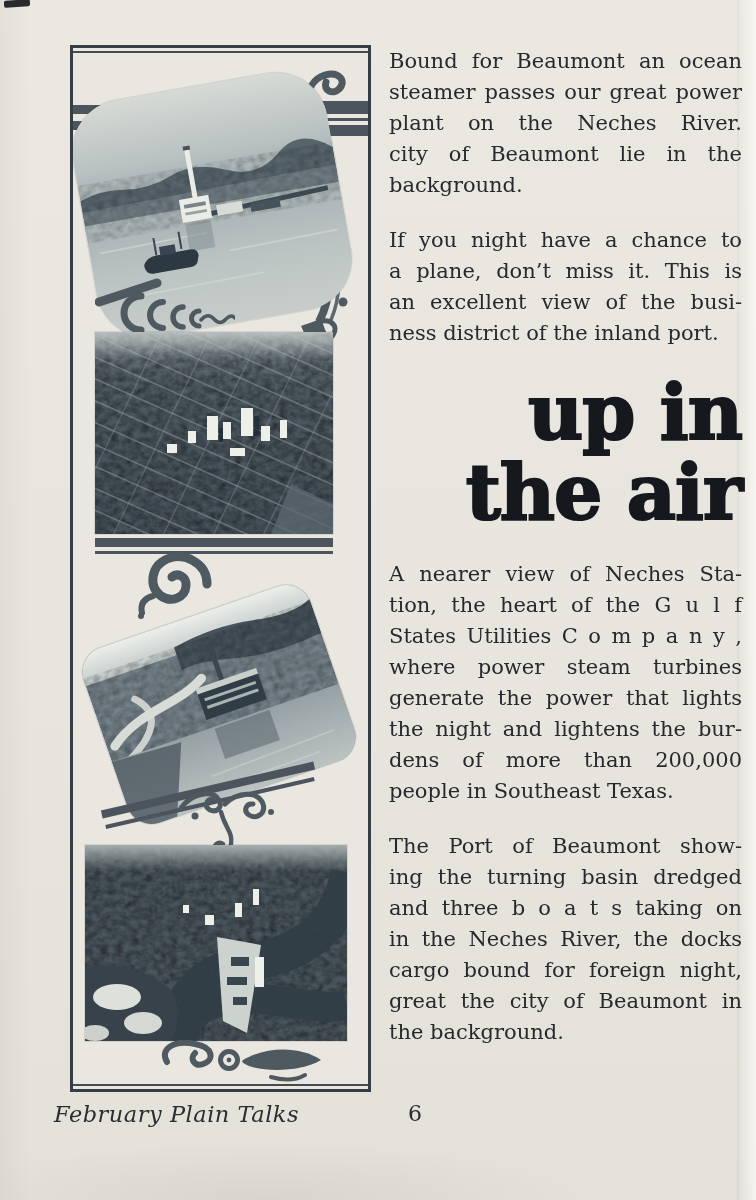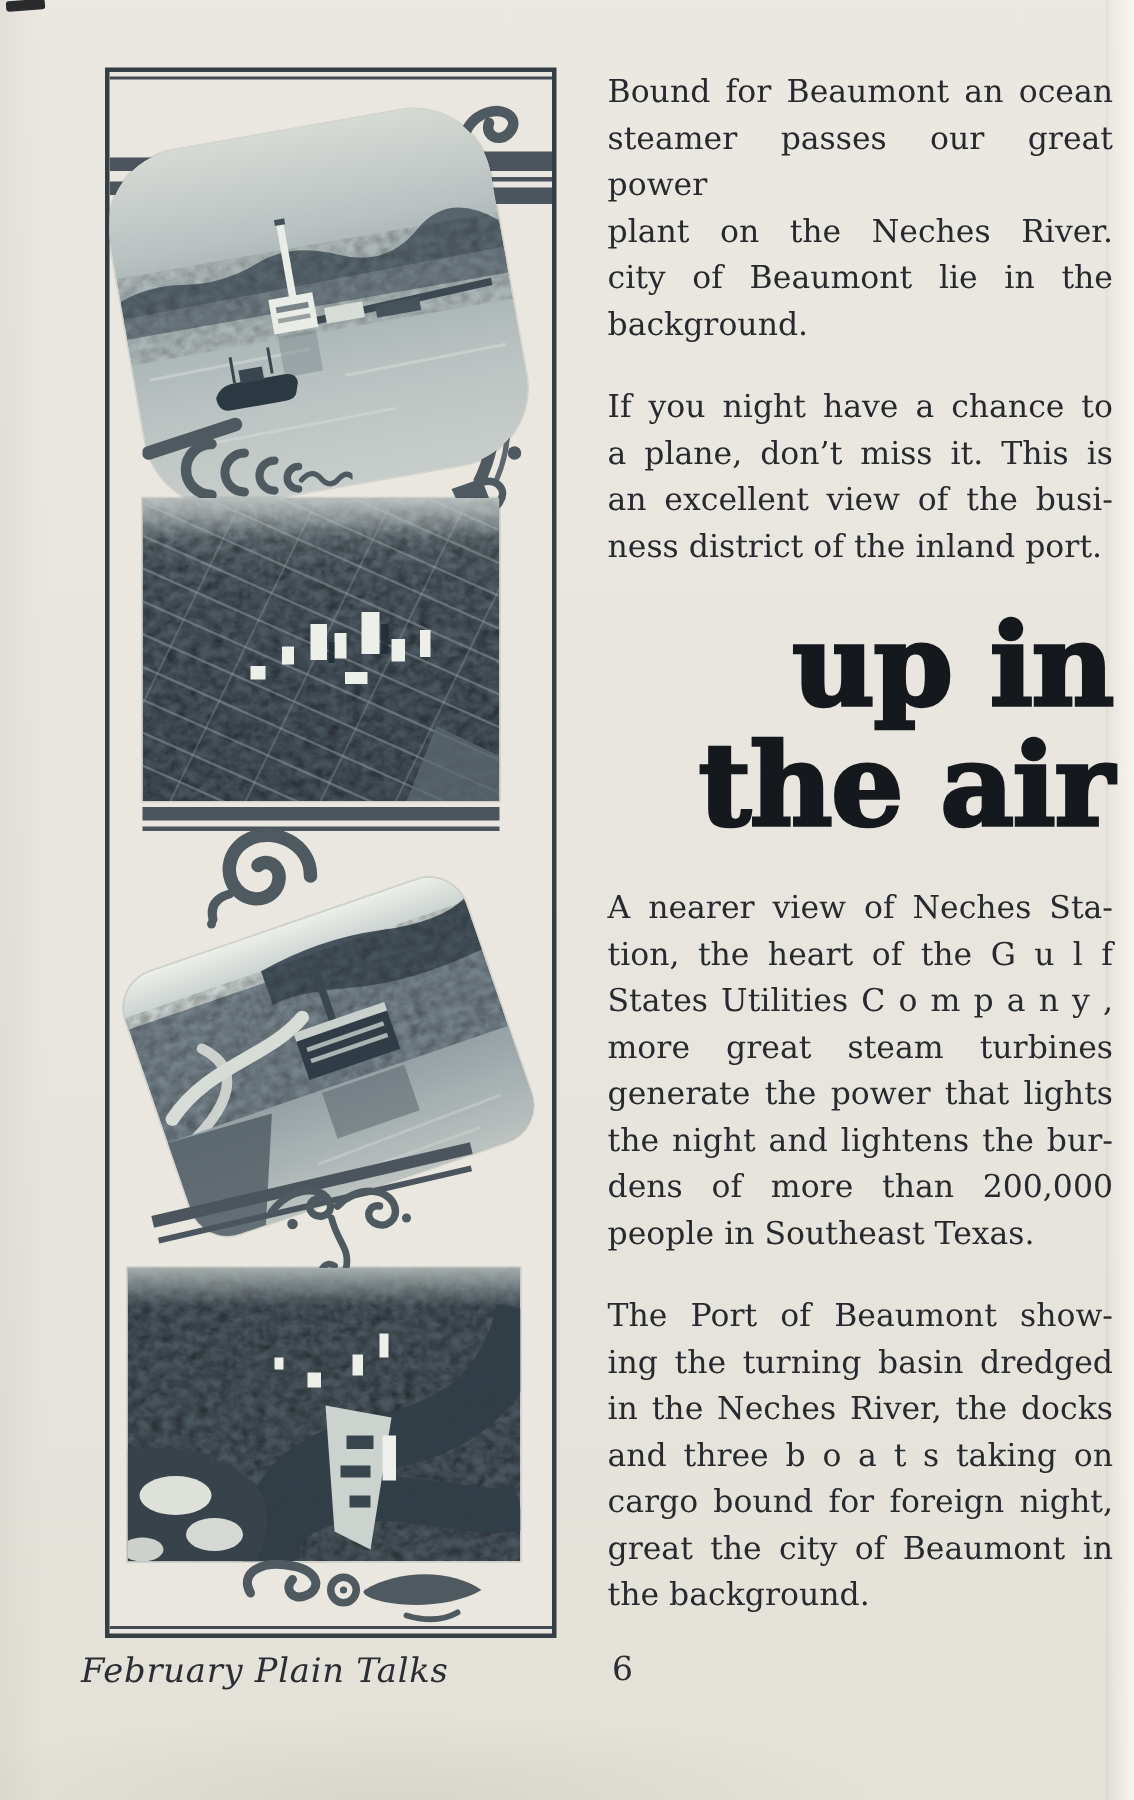--- a/index.html
+++ b/index.html
@@ -25,21 +25,21 @@
   .photo{position:absolute;overflow:hidden;box-shadow:0 0 0 1px rgba(60,65,70,.12);}
   .photo svg{display:block;width:100%;height:100%;}
   .ph1{left:10px;top:37px;width:258px;height:240px;border-radius:52px;transform:rotate(-10deg);}
   .ph2{left:22px;top:284px;width:238px;height:202px;}
   .ph3{left:26px;top:564px;width:240px;height:185px;border-radius:26px;transform:rotate(-19deg);}
   .ph4{left:12px;top:797px;width:262px;height:196px;}
   .diag{transform:rotate(-13deg);}
 
   
   .textcol{position:absolute;left:389px;top:46px;width:353px;color:#26292d;}
-  .para{font-size:21px;line-height:31px;margin:0 0 24px 16px;}
+  .para{font-size:21px;line-height:31px;margin:0 0 24px 0;}
   .jline{text-align:justify;text-align-last:justify;white-space:normal;}
   .jline.last{text-align-last:left;}
   .headline{margin:22px 0 26px 0;font-weight:700;font-size:76px;line-height:80px;
             color:#15181c;letter-spacing:-1px;text-align:right;-webkit-text-stroke:2.2px #15181c;}
   .headline span{display:block;}
 
   
   .footer{position:absolute;left:54px;top:1101px;width:620px;height:34px;color:#2a2d31;}
   .journal{font-style:italic;font-size:22.5px;letter-spacing:.5px;}
   .pagenum{position:absolute;left:354px;top:0;font-size:22px;}
@@ -321,31 +321,31 @@
         <div class="jline last">ness district of the inland port.</div>
       </div>
     <h1 class="headline">
       <span>up in</span>
       <span>the air</span>
     </h1>
     <div class="para">
         <div class="jline">A nearer view of Neches Sta-</div>
         <div class="jline">tion, the heart of the  G u l f</div>
         <div class="jline">States Utilities C o m p a n y ,</div>
-        <div class="jline">more great steam turbines</div>
+        <div class="jline">where power steam turbines</div>
         <div class="jline">generate the power that lights</div>
         <div class="jline">the night and lightens the bur-</div>
         <div class="jline">dens of more than 200,000</div>
         <div class="jline last">people in Southeast Texas.</div>
       </div>
     <div class="para">
         <div class="jline">The Port of Beaumont show-</div>
         <div class="jline">ing the turning basin dredged</div>
+        <div class="jline">and three b o a t s taking on</div>
         <div class="jline">in the Neches River, the docks</div>
-        <div class="jline">and three b o a t s taking on</div>
         <div class="jline">cargo bound for foreign night,</div>
         <div class="jline">great the city of Beaumont in</div>
         <div class="jline last">the background.</div>
       </div>
   </div>
 
   <div class="footer">
     <span class="journal">February Plain Talks</span>
     <span class="pagenum">6</span>
   </div>

